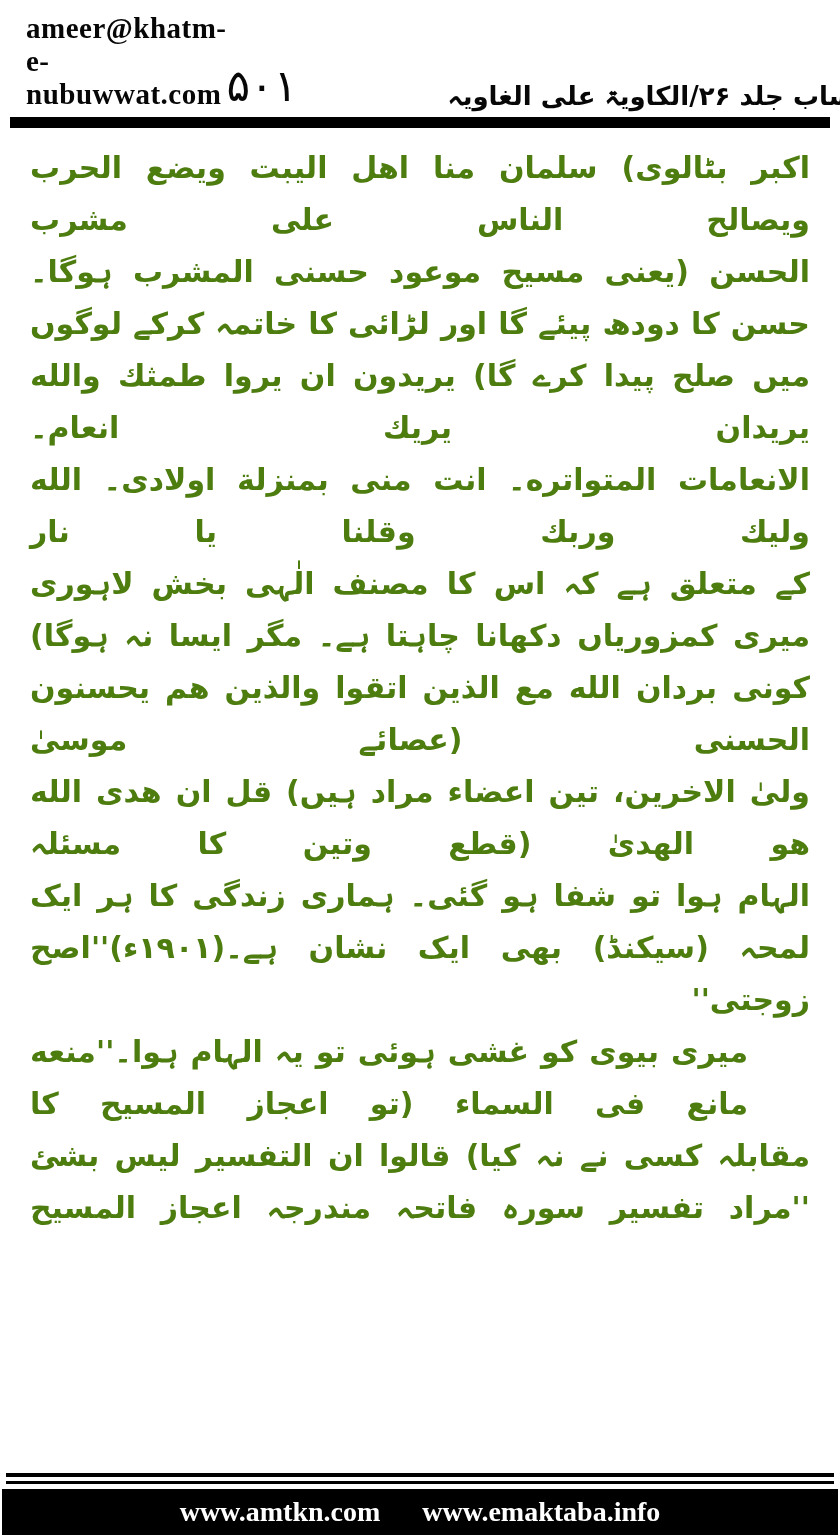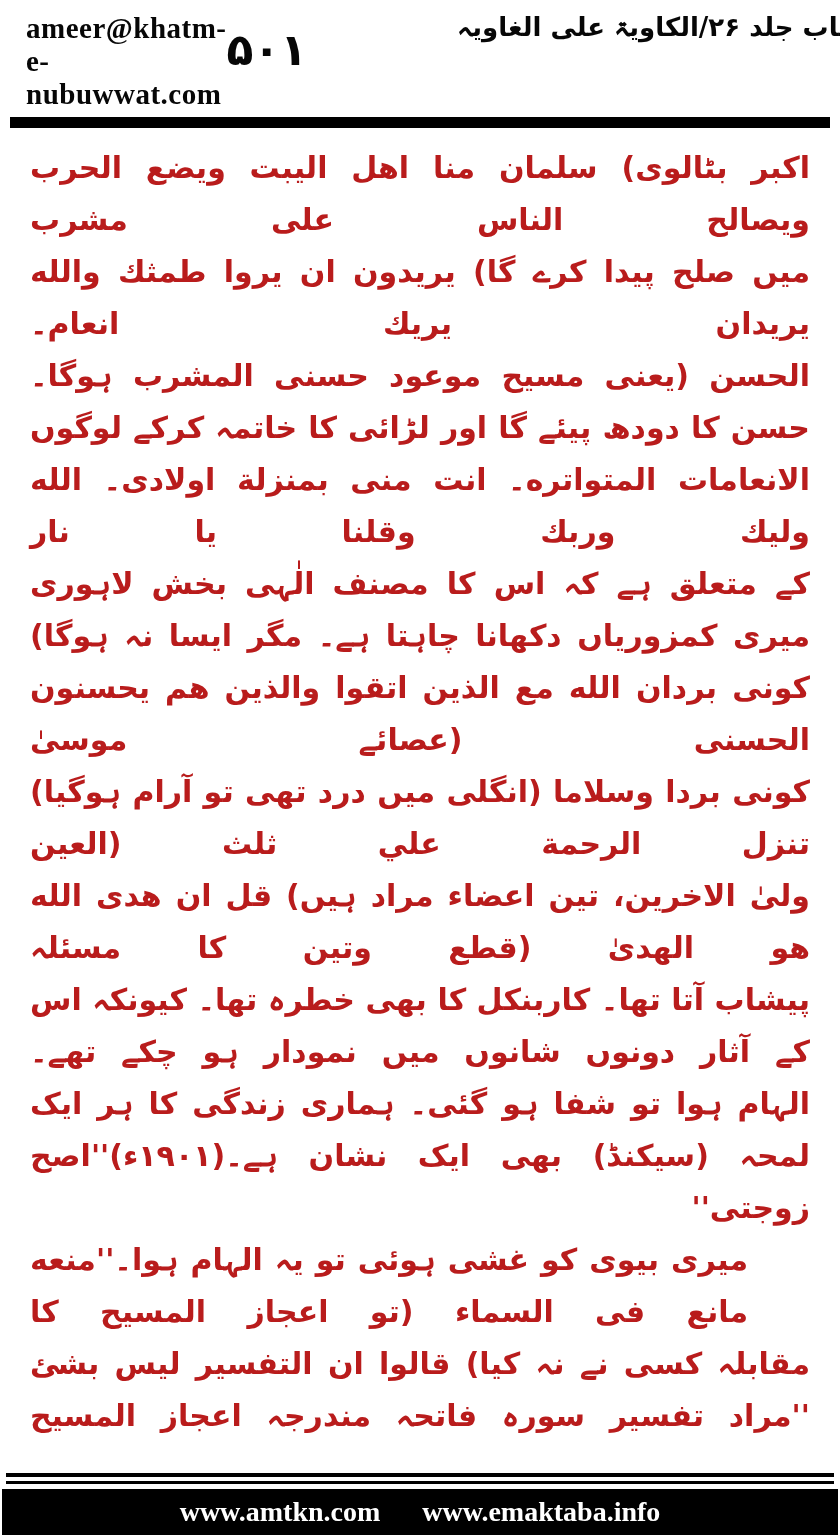--- a/index.html
+++ b/index.html
@@ -11,33 +11,33 @@
     display: flex;
     flex-direction: column;
     box-sizing: border-box;
     font-family: "DejaVu Sans", sans-serif;
     color: #070707;
     overflow: hidden;
   }
   
   .header-row {
     display: flex;
-    align-items: flex-start;
+    align-items: flex-end;
     justify-content: space-between;
     padding: 12px 22px 2px 26px;
   }
   .email {
     font-family: "Liberation Serif", serif;
     font-weight: bold;
     font-size: 29px;
     letter-spacing: 0.5px;
   }
   .page-num {
     font-size: 44px;
-    font-weight: bold;
+    font-weight: normal;
     direction: rtl;
     margin-right: 150px;
     margin-top: 12px;
   }
   .title {
     font-size: 26px;
     font-weight: bold;
     direction: rtl;
     white-space: nowrap;
   }
@@ -53,21 +53,21 @@
     overflow: hidden;
   }
   .body-line {
     direction: rtl;
     unicode-bidi: plaintext;
     font-weight: bold;
     font-size: 30px;
     line-height: 52px;
     text-align: justify;
     text-align-last: justify;
-    color: #b91c1c;
+    color: #4d7c0f;
   }
   .line-short { text-align-last: right; }
   .line-indent { padding-right: 62px; }
   
   .footer-sep {
     height: 4px;
     border-top: 4px solid #000;
     border-bottom: 3px solid #000;
     margin: 2px 6px 5px 6px;
   }
@@ -96,28 +96,26 @@
   <div class="header-row">
     <span class="email">ameer@khatm-e-nubuwwat.com</span>
     <span class="page-num">۵۰۱</span>
     <span class="title">احتساب جلد ۲۶/الکاویۃ علی الغاویہ</span>
   </div>
 
   <div class="header-divider"></div>
 
   <div class="body-text">
       <div class="body-line">اکبر بٹالوی) سلمان منا اهل الیبت ویضع الحرب ویصالح الناس علی مشرب</div>
+      <div class="body-line">الحسن (یعنی مسیح موعود حسنی المشرب ہوگا۔ حسن کا دودھ پیئے گا اور لڑائی کا خاتمہ کرکے لوگوں</div>
       <div class="body-line">میں صلح پیدا کرے گا) یریدون ان یروا طمثك والله یریدان یریك انعام۔</div>
-      <div class="body-line">الحسن (یعنی مسیح موعود حسنی المشرب ہوگا۔ حسن کا دودھ پیئے گا اور لڑائی کا خاتمہ کرکے لوگوں</div>
       <div class="body-line">الانعامات المتواتره۔ انت منی بمنزلة اولادی۔ الله ولیك وربك وقلنا یا نار</div>
       <div class="body-line">کے متعلق ہے کہ اس کا مصنف الٰہی بخش لاہوری میری کمزوریاں دکھانا چاہتا ہے۔ مگر ایسا نہ ہوگا)</div>
       <div class="body-line">کونی بردان الله مع الذین اتقوا والذین هم یحسنون الحسنی (عصائے موسیٰ</div>
-      <div class="body-line">کونی بردا وسلاما (انگلی میں درد تھی تو آرام ہوگیا) تنزل الرحمة علي ثلث (العین</div>
       <div class="body-line">ولیٰ الاخرین، تین اعضاء مراد ہیں) قل ان هدی الله هو الهدیٰ (قطع وتین کا مسئلہ</div>
-      <div class="body-line">پیشاب آتا تھا۔ کاربنکل کا بھی خطرہ تھا۔ کیونکہ اس کے آثار دونوں شانوں میں نمودار ہو چکے تھے۔</div>
       <div class="body-line">الہام ہوا تو شفا ہو گئی۔ ہماری زندگی کا ہر ایک لمحہ (سیکنڈ) بھی ایک نشان ہے۔(۱۹۰۱ء)''اصح</div>
       <div class="body-line line-short">زوجتی''</div>
       <div class="body-line line-indent">میری بیوی کو غشی ہوئی تو یہ الہام ہوا۔''منعه مانع فی السماء (تو اعجاز المسیح کا</div>
       <div class="body-line">مقابلہ کسی نے نہ کیا) قالوا ان التفسیر لیس بشئ ''مراد تفسیر سورہ فاتحہ مندرجہ اعجاز المسیح</div>
     </div>
 
   <div class="footer-sep"></div>
 
   <div class="footer-bar">
     <span class="footer-link">www.amtkn.com</span>

